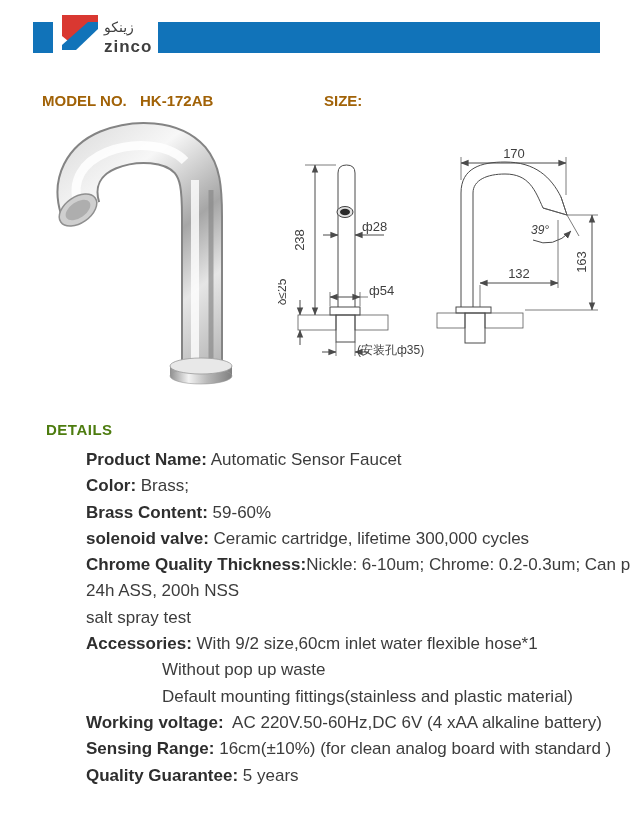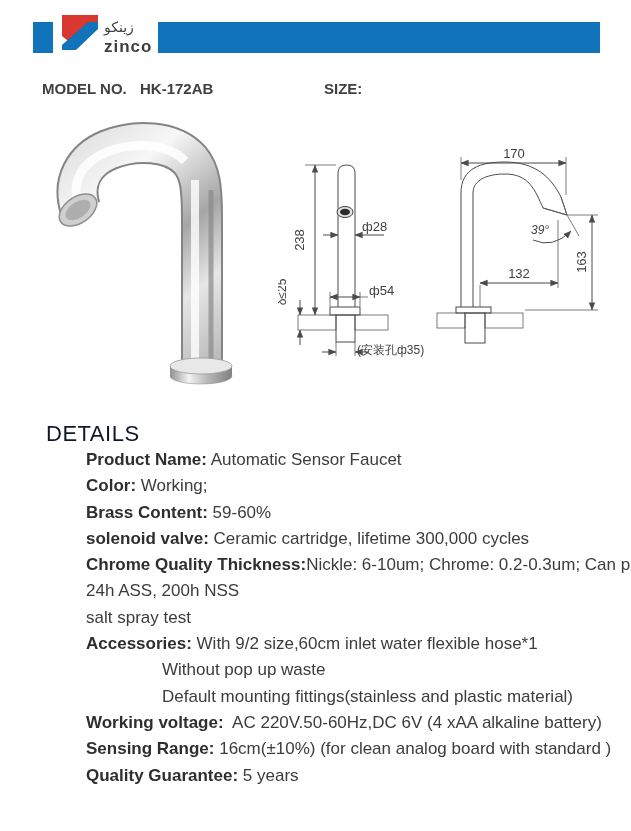--- a/index.html
+++ b/index.html
@@ -3,35 +3,35 @@
 <meta charset="utf-8">
 <style>
   html,body{margin:0;padding:0;background:#ffffff;}
   body{width:631px;height:831px;position:relative;overflow:hidden;
        font-family:"Liberation Sans", sans-serif;color:#3c3c3c;}
   .abs{position:absolute;}
   
   #brand-bar{left:158px;top:22px;width:442px;height:31px;}
   #logo-svg{left:30px;top:10px;}
   
-  #model-row{left:0;top:80px;width:580px;height:20px;font-size:15px;font-weight:bold;color:#404040;}
+  #model-row{left:0;top:92px;width:580px;height:20px;font-size:15px;font-weight:bold;color:#a16207;}
   #model-label{position:absolute;left:42px;}
   #model-value{position:absolute;left:140px;}
   #size-label{position:absolute;left:324px;}
   
   #photo-svg{left:45px;top:120px;}
   #front-svg{left:278px;top:140px;}
   #side-svg{left:435px;top:135px;}
   svg text{font-family:"Liberation Sans", sans-serif;fill:#3f3f3f;}
   .dimtxt{font-size:13px;}
   .dimtxt-s{font-size:12px;}
   .dline{stroke:#4b4b4b;stroke-width:1;fill:none;}
   .dthin{stroke:#5a5a5a;stroke-width:0.8;fill:none;}
   
-  #details-heading{left:46px;top:421px;font-size:22px;font-weight:normal;color:#0f172a;letter-spacing:0.5px;}
+  #details-heading{left:46px;top:421px;font-size:15px;font-weight:bold;color:#4d7c0f;letter-spacing:0.5px;}
   #details-list{left:42px;top:447px;width:575px;font-size:17px;line-height:26.3px;margin-left:44px;}
   .drow{white-space:pre-wrap;}
   .drow .dlabel{font-weight:bold;color:#2e2e2e;}
   .drow.indent{padding-left:76px;}
 </style>
 </head>
 <body>
 
 <svg width="0" height="0" style="position:absolute" aria-hidden="true">
   <defs>
@@ -161,21 +161,21 @@
   <text class="dimtxt" text-anchor="middle" transform="rotate(-90 151 127)" x="151" y="127">163</text>
 
   <path class="dthin" d="M123 85 L123 153 M45 150 L45 172"></path>
   <line class="dline" x1="45" y1="148" x2="123" y2="148" marker-start="url(#arr)" marker-end="url(#arr)"></line>
   <text class="dimtxt" text-anchor="middle" x="84" y="143">132</text>
 </svg>
 
 <div id="details-heading" class="abs">DETAILS</div>
 <div id="details-list" class="abs">
   <div class="drow"><span class="dlabel">Product Name:</span><span> Automatic Sensor Faucet</span></div>
-  <div class="drow"><span class="dlabel">Color:</span><span> Working;</span></div>
+  <div class="drow"><span class="dlabel">Color:</span><span> Brass;</span></div>
   <div class="drow"><span class="dlabel">Brass Content:</span><span> 59-60%</span></div>
   <div class="drow"><span class="dlabel">solenoid valve:</span><span> Ceramic cartridge, lifetime 300,000 cycles</span></div>
   <div class="drow"><span class="dlabel">Chrome Quality Thickness:</span><span>Nickle: 6-10um; Chrome: 0.2-0.3um; Can pass 24h ASS, 200h NSS</span></div>
   <div class="drow"><span class="dlabel"></span><span>salt spray test</span></div>
   <div class="drow"><span class="dlabel">Accessories:</span><span> With 9/2 size,60cm inlet water flexible hose*1</span></div>
   <div class="drow indent"><span class="dlabel"></span><span>Without pop up waste</span></div>
   <div class="drow indent"><span class="dlabel"></span><span>Default mounting fittings(stainless and plastic material)</span></div>
   <div class="drow"><span class="dlabel">Working voltage:</span><span>  AC 220V.50-60Hz,DC 6V (4 xAA alkaline battery)</span></div>
   <div class="drow"><span class="dlabel">Sensing Range:</span><span> 16cm(±10%) (for clean analog board with standard )</span></div>
   <div class="drow"><span class="dlabel">Quality Guarantee:</span><span> 5 years</span></div>

